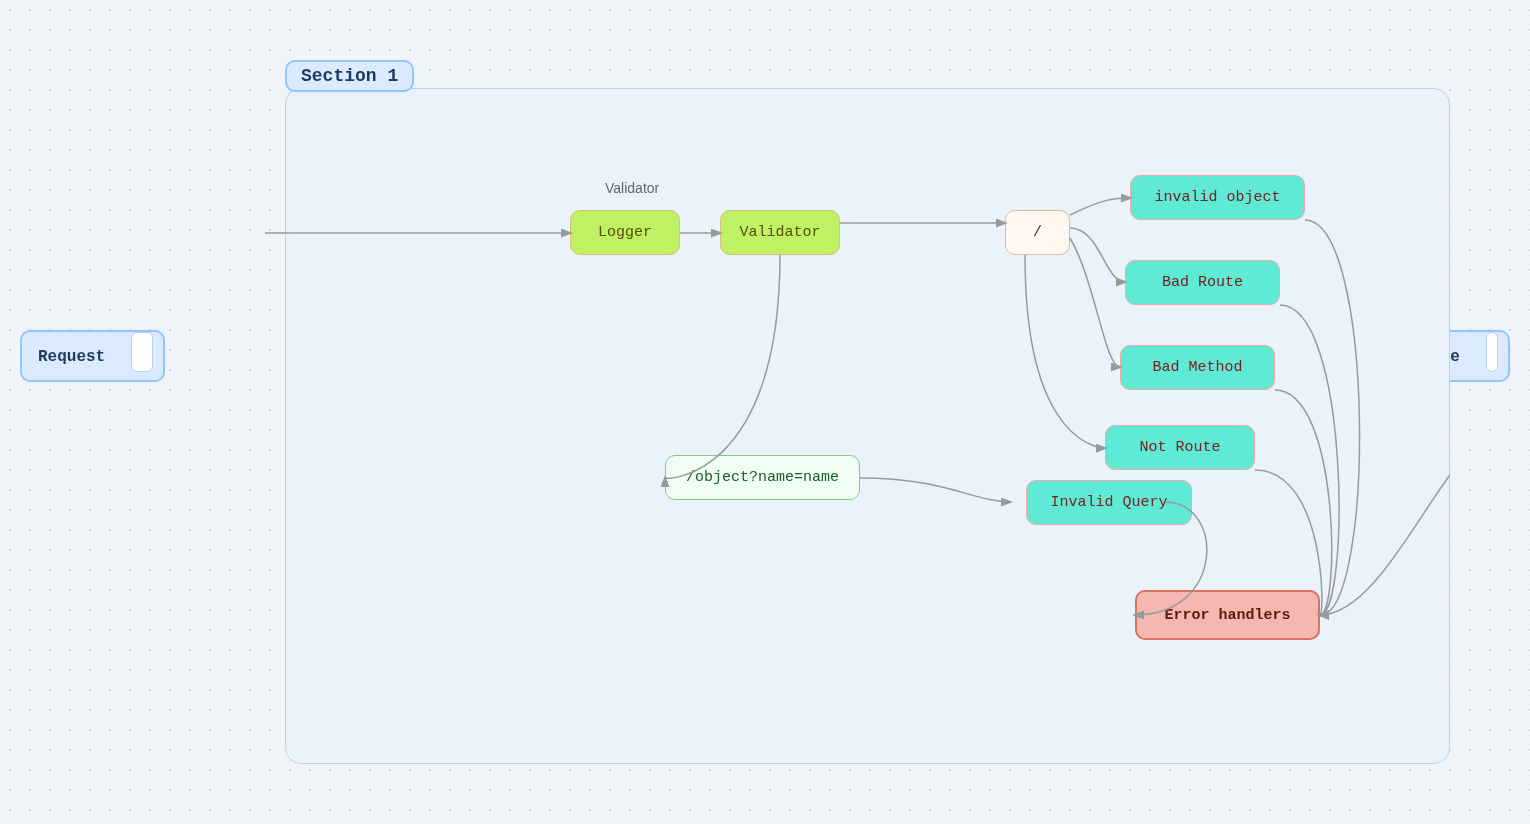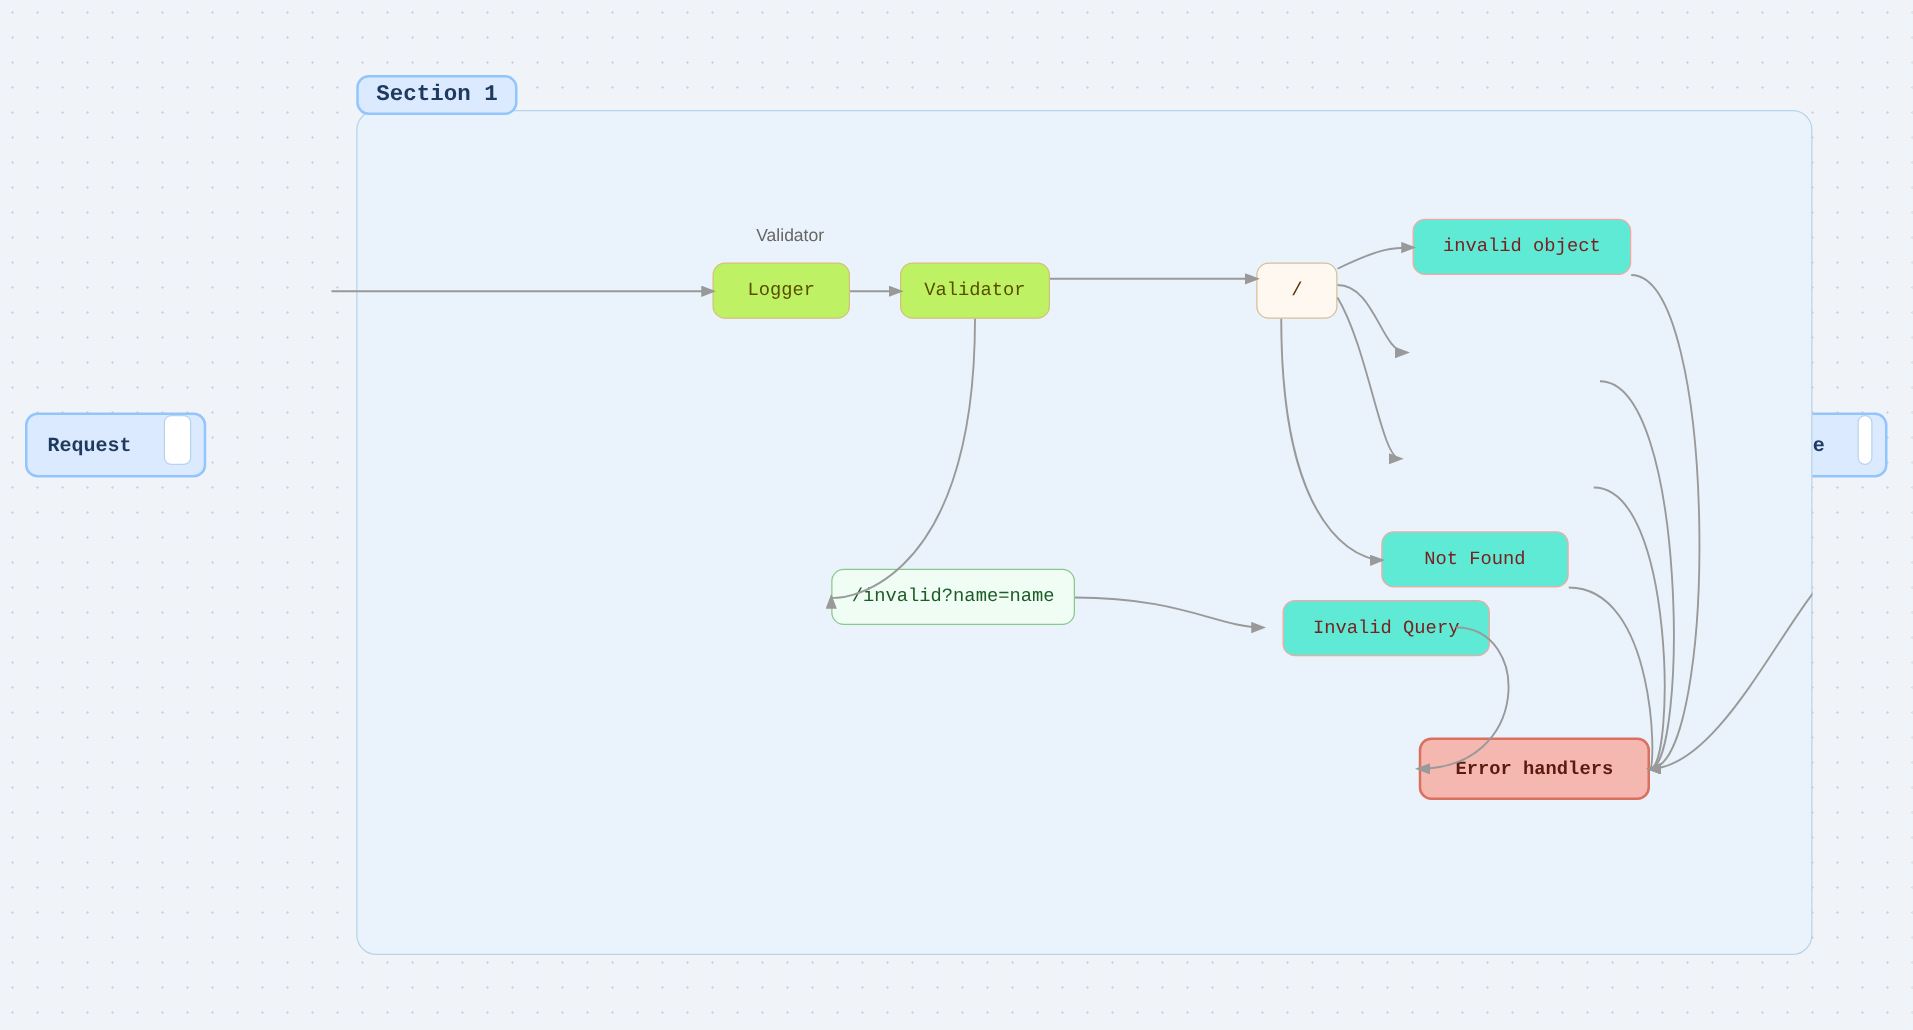--- a/index.html
+++ b/index.html
@@ -162,31 +162,37 @@
 
   <div class="node node-yellow" style="left: 455px; top: 150px; width: 120px; height: 45px;">
     <span>Validator</span>
   </div>
 
   <div class="node node-white" style="left: 740px; top: 150px; width: 65px; height: 45px;">
     <span>/</span>
   </div>
 
   <div class="node node-green-light" style="left: 400px; top: 395px; width: 195px; height: 45px;">
-    <span>/invalid?name=name</span>
+    <span>/object?name=name</span>
   </div>
 
   <div class="node node-pink-light" style="left: 865px; top: 115px; width: 175px; height: 45px;">
     <span>invalid object</span>
   </div>
 
-
+  <div class="node node-pink-light" style="left: 860px; top: 200px; width: 155px; height: 45px;">
+    <span>Bad Route</span>
+  </div>
+
+  <div class="node node-pink-light" style="left: 855px; top: 285px; width: 155px; height: 45px;">
+    <span>Bad Method</span>
+  </div>
 
   <div class="node node-pink-light" style="left: 840px; top: 365px; width: 150px; height: 45px;">
-    <span>Not Found</span>
+    <span>Not Route</span>
   </div>
 
   <div class="node node-pink-light" style="left: 745px; top: 420px; width: 166px; height: 45px; margin-left: 16px;">
     <span>Invalid Query</span>
   </div>
 
   <div class="node node-pink-dark" style="left: 870px; top: 530px; width: 185px; height: 50px;">
     <span>Error handlers</span>
   </div>
 

